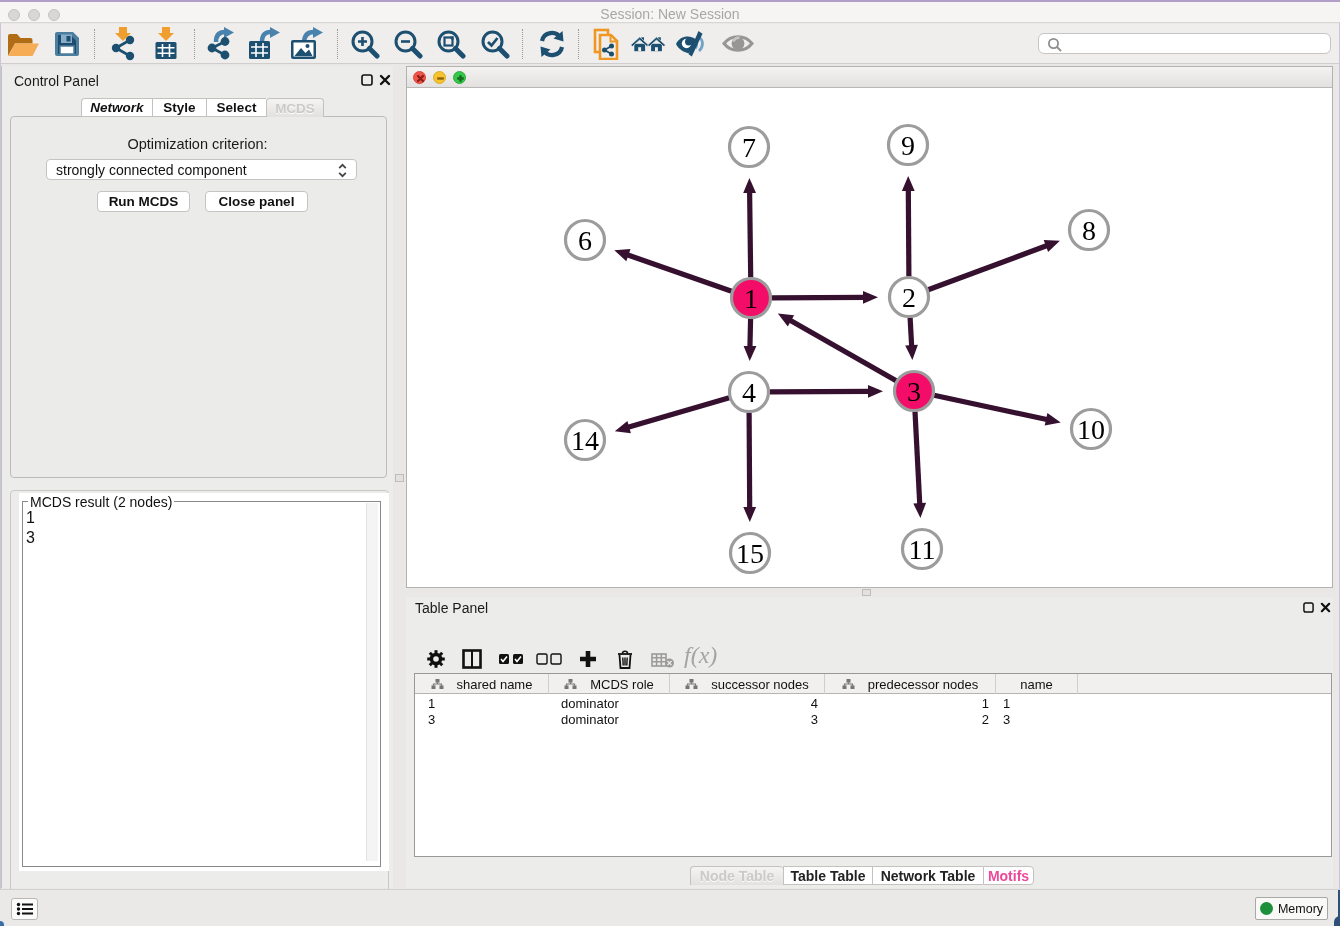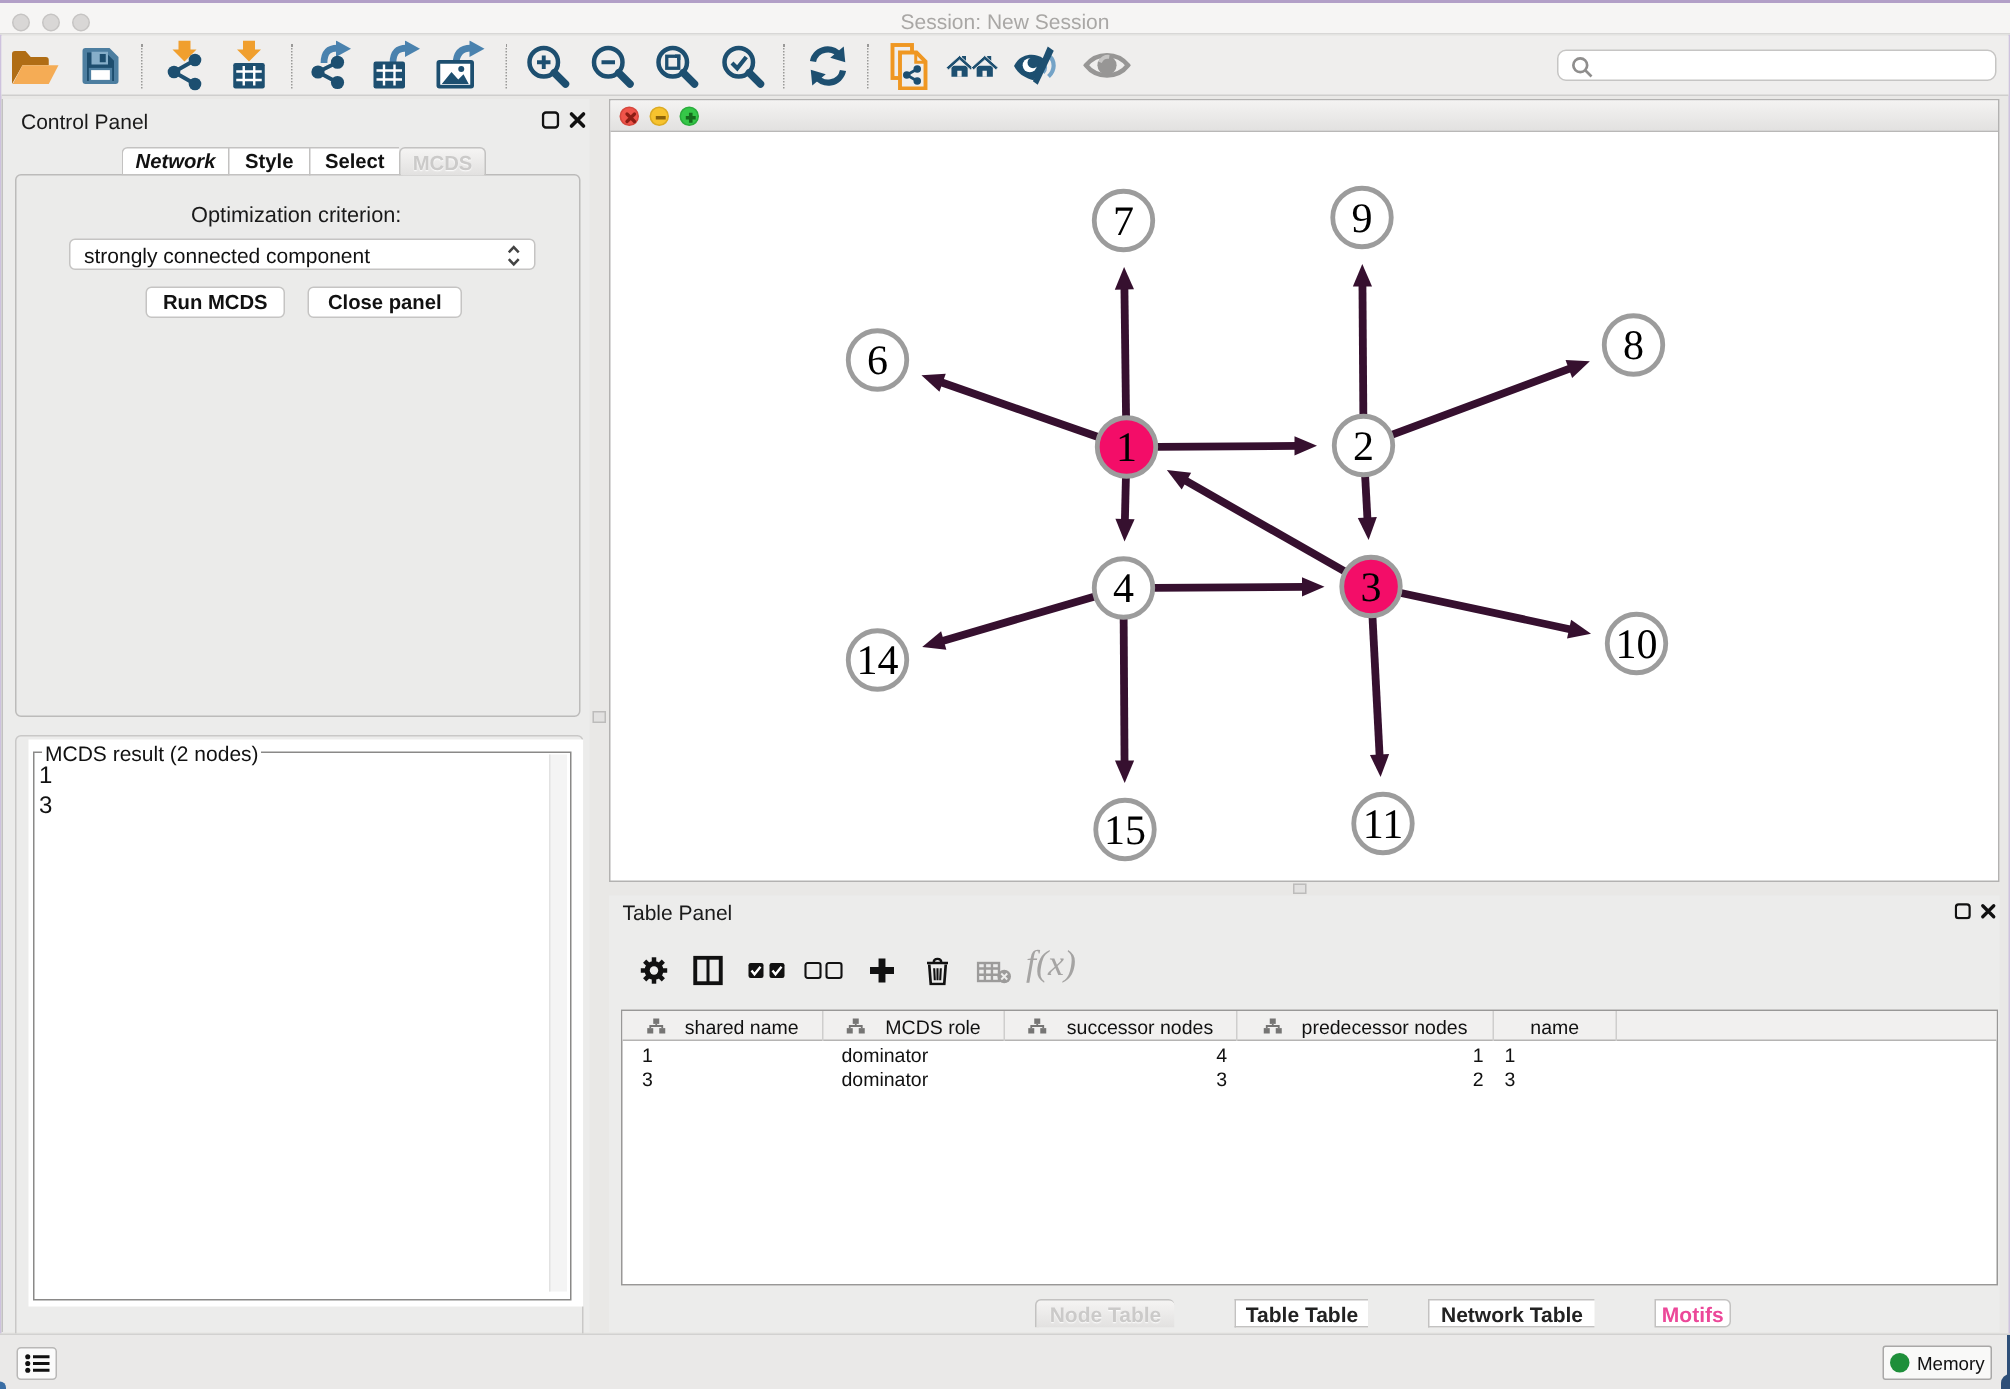--- a/index.html
+++ b/index.html
@@ -33,21 +33,21 @@
 #mcdslabel{position:absolute;left:9px;top:1px;background:#fff;padding:0 2px;font-size:14px;color:#111;}
 #mcdstext{position:absolute;left:7px;top:15px;font-size:16px;color:#111;line-height:20px;}
 #mcdsscroll{position:absolute;right:11px;top:10px;width:12px;height:358px;background:#f4f4f4;border-left:1px solid #e2e2e2;}
 #netwin{left:406px;top:66px;width:927px;height:522px;background:#fff;border:1px solid #b3b2b1;}
 #nettitle{position:absolute;left:0;top:0;width:100%;height:21px;background:linear-gradient(#f4f3f2,#e2e1e0);border-bottom:1px solid #b9b8b7;}
 .tl2{position:absolute;top:4px;width:13px;height:13px;border-radius:50%;}
 #netname{position:absolute;top:3px;left:0;width:100%;text-align:center;font-size:14px;font-weight:bold;color:#222;}
 #tablepanel{left:406px;top:597px;width:927px;height:291px;background:#ececeb;}
 #tphead{position:absolute;left:9px;top:3px;font-size:14px;color:#1a1a1a;}
 #tptools{position:absolute;left:0;top:22px;width:100%;height:40px;}
-.tpi{position:absolute;display:flex;align-items:center;justify-content:center;}
+.tpi{position:absolute;display:flex;align-items:center;justify-content:center;margin-top:12px;}
 #tbl{position:absolute;left:8px;top:76px;width:918px;height:184px;background:#fff;border:1px solid #999897;}
 #tblhead{position:absolute;left:0;top:0;width:100%;height:20px;background:#f1f0ef;border-bottom:1px solid #b5b4b3;}
 .th{position:absolute;top:0;height:20px;border-right:1px solid #cfcecd;display:flex;align-items:center;justify-content:center;font-size:13px;color:#111;gap:13px;}
 .td{position:absolute;font-size:13px;color:#111;}
 .btab{height:19px;background:#fff;border:1px solid #c3c2c1;border-right:none;font-size:14px;font-weight:bold;color:#222;display:flex;align-items:center;justify-content:center;}
 #statusbar{left:0;top:889px;width:1340px;height:37px;background:#eae9e8;border-top:1px solid #d2d1d0;}
 #listbtn{position:absolute;left:11px;top:8px;width:27px;height:22px;background:#fbfbfb;border:1px solid #b9b8b7;border-radius:3px;display:flex;align-items:center;justify-content:center;}
 #membtn{position:absolute;left:1255px;top:7px;width:73px;height:23px;background:#f9f9f8;border:1px solid #a9a8a7;border-radius:2px;font-size:12.5px;color:#111;display:flex;align-items:center;justify-content:center;gap:5px;}
 .hsplit-handle{position:absolute;width:9px;height:8px;background:#e2e1e0;border:1px solid #bdbcbb;}
 svg{display:block;}
@@ -459,21 +459,21 @@
     <div class="td" style="left:146px;top:22px;">dominator</div>
     <div class="td" style="left:255px;top:22px;width:148px;text-align:right;">4</div>
     <div class="td" style="left:410px;top:22px;width:164px;text-align:right;">1</div>
     <div class="td" style="left:588px;top:22px;">1</div>
     <div class="td" style="left:13px;top:38px;">3</div>
     <div class="td" style="left:146px;top:38px;">dominator</div>
     <div class="td" style="left:255px;top:38px;width:148px;text-align:right;">3</div>
     <div class="td" style="left:410px;top:38px;width:164px;text-align:right;">2</div>
     <div class="td" style="left:588px;top:38px;">3</div>
   </div>
-  <div class="tabrow" style="left:284px;top:269px;gap:40px;">
+  <div class="tabrow" style="left:284px;top:269px;">
     <div class="btab first sel tab" style="width:93px;font-weight:bold;">Node Table</div>
     <div class="btab" style="width:89px;">Table Table</div>
     <div class="btab" style="width:111px;">Network Table</div>
     <div class="btab last tab" style="width:51px;font-weight:bold;color:#ec4899;background:#fff;">Motifs</div>
   </div>
 </div>
 
 <div id="statusbar" class="abs">
   <div style="position:absolute;left:1338px;top:0;width:2px;height:37px;background:#2e4f78;"></div>
   <div style="position:absolute;left:1334px;top:26px;width:6px;height:11px;background:#2e4f78;border-radius:6px 0 0 0;"></div>

